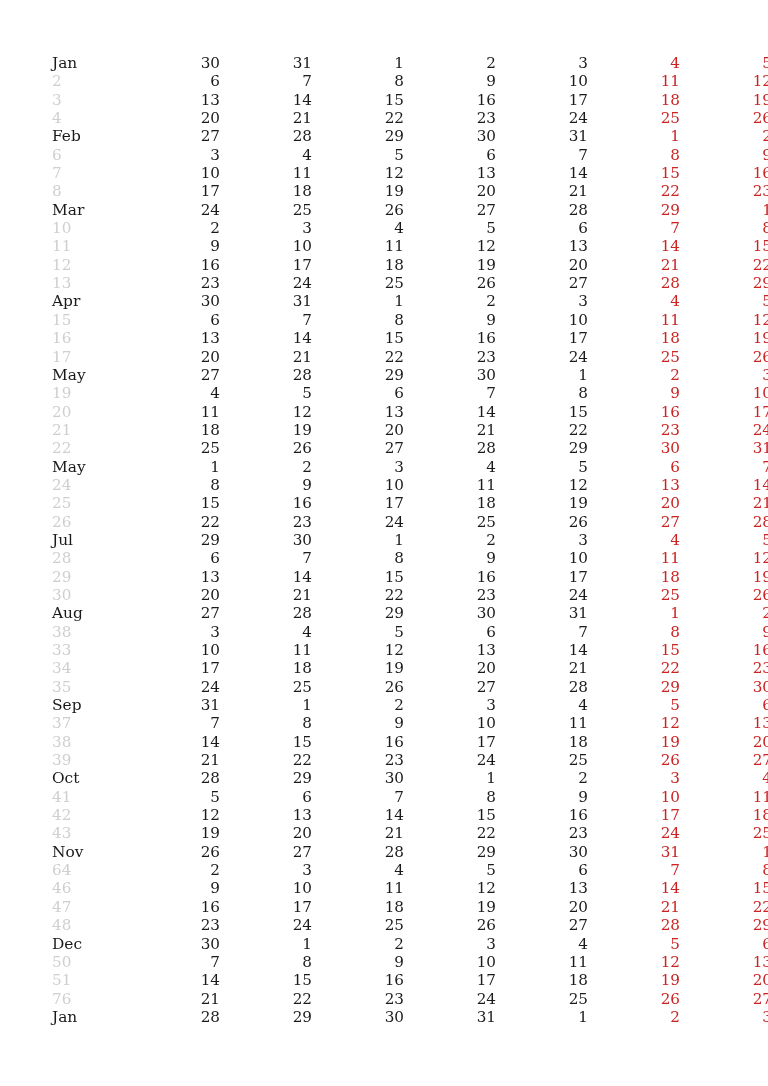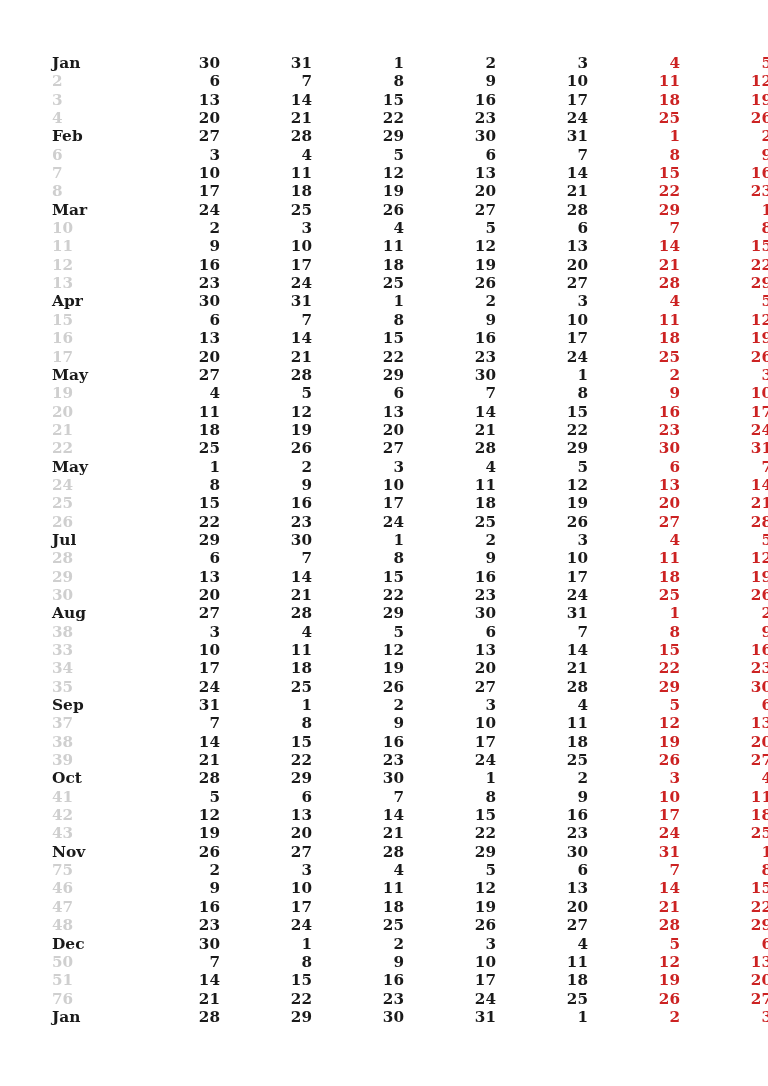--- a/index.html
+++ b/index.html
@@ -11,21 +11,20 @@
     width: 768px;
     height: 1086px;
     font-family: "DejaVu Serif", "Liberation Serif", serif;
     overflow: hidden;
   }
   #calendar-root {
     position: relative;
     width: 768px;
     height: 908px;
     background: #ffffff;
-    font-weight: bold;
   }
   table.calendar-table {
     position: absolute;
     left: 52px;
     top: 54px;
     border-collapse: collapse;
     border-spacing: 0;
     table-layout: fixed;
     width: 628px;
   }
@@ -509,21 +508,21 @@
           <td class="wk c1 month">Nov</td>
           <td class="day c2">26</td>
           <td class="day c3">27</td>
           <td class="day c4">28</td>
           <td class="day c5">29</td>
           <td class="day c6">30</td>
           <td class="day c7 weekend">31</td>
           <td class="day c8 weekend">1</td>
         </tr>
         <tr>
-          <td class="wk c1">75</td>
+          <td class="wk c1">64</td>
           <td class="day c2">2</td>
           <td class="day c3">3</td>
           <td class="day c4">4</td>
           <td class="day c5">5</td>
           <td class="day c6">6</td>
           <td class="day c7 weekend">7</td>
           <td class="day c8 weekend">8</td>
         </tr>
         <tr>
           <td class="wk c1">46</td>

